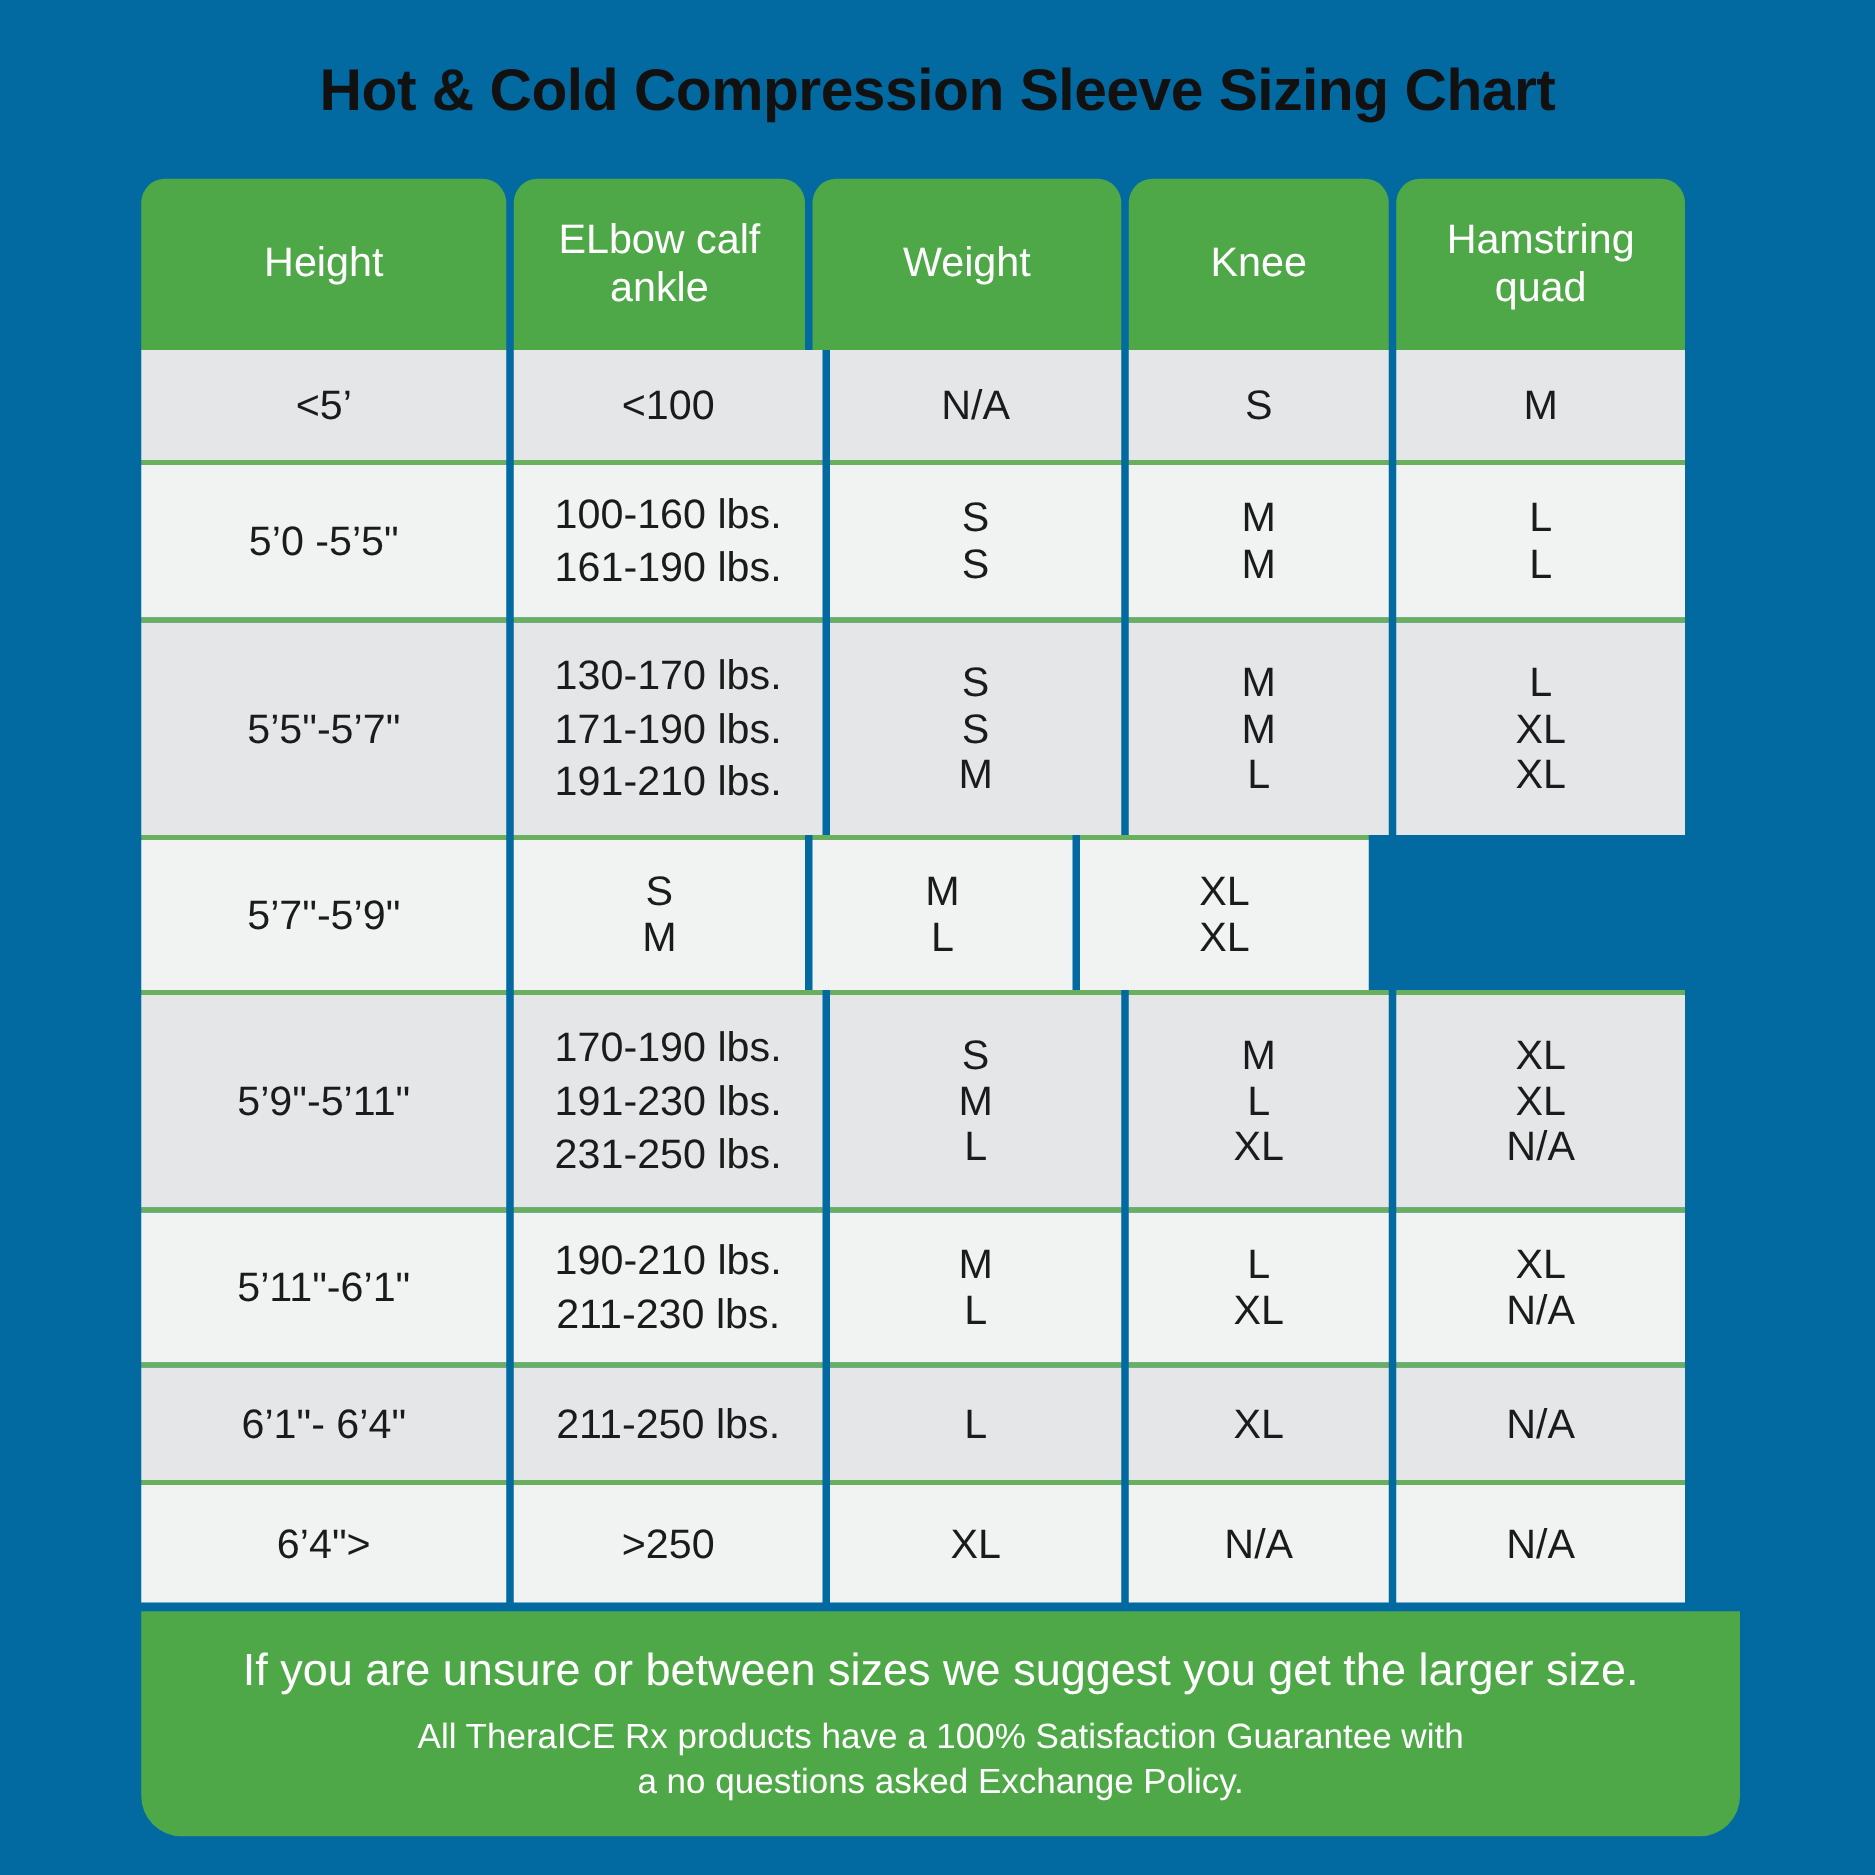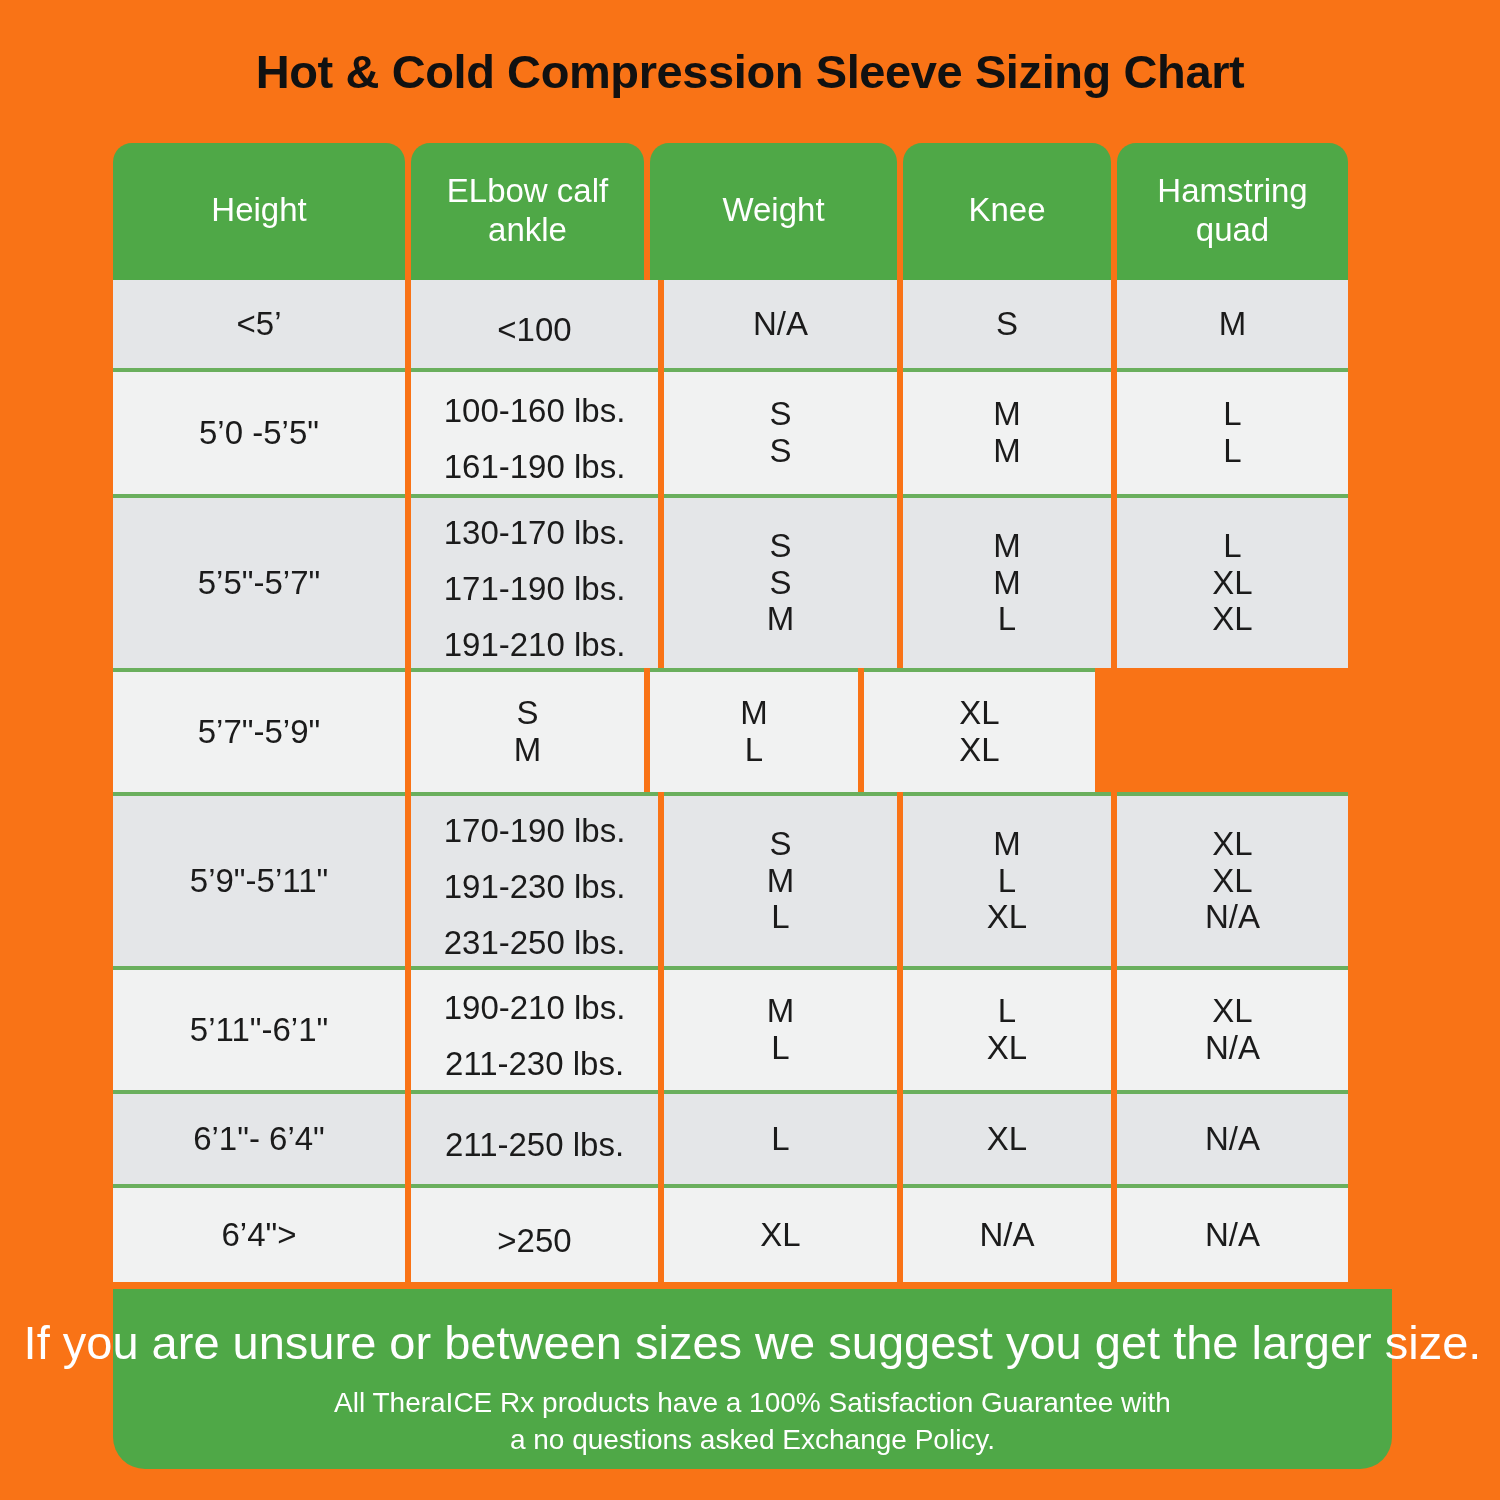--- a/index.html
+++ b/index.html
@@ -11,21 +11,21 @@
     width: 1500px;
     height: 1500px;
     font-family: "DejaVu Sans", sans-serif;
     overflow: hidden;
   }
 
   .page {
     position: relative;
     width: 1500px;
     height: 1500px;
-    background: #f97316;
+    background: #0369a1;
   }
 
   
   .chart-title {
     position: absolute;
     top: 44px;
     left: 0;
     width: 1500px;
     text-align: center;
     font-family: "Liberation Sans", sans-serif;
@@ -102,21 +102,21 @@
     content: "";
     position: absolute;
     left: 0; right: 0; top: -4px;
     height: 4px;
     background: #6aaf5d;
   }
 
   .cell .line { display: block; white-space: nowrap; }
 
   
-  .cell.weight .line { line-height: 1.30; margin-top: 13px; }
+  .cell.weight .line { line-height: 1.30; }
   
   .cell.size .line   { line-height: 1.12; }
   .cell.height .line { line-height: 1.2; }
 
   
   .h1 { height: 88px; }
   .h2 { height: 122px; }
   .h3 { height: 170px; }
   .h4 { height: 120px; }
   .h5 { height: 170px; }
@@ -135,21 +135,21 @@
     border-radius: 0 0 32px 32px;
     color: #ffffff;
     font-family: "Liberation Sans", sans-serif;
     display: flex;
     flex-direction: column;
     align-items: center;
     padding-top: 24px;
     box-sizing: border-box;
   }
   .footer .f-line1 {
-    font-size: 47px;
+    font-size: 36px;
     line-height: 1.28;
     white-space: nowrap;
   }
   .footer .f-line2,
   .footer .f-line3 {
     font-size: 28px;
     line-height: 1.30;
     white-space: nowrap;
   }
   .footer .f-line2 { margin-top: 12px; }

